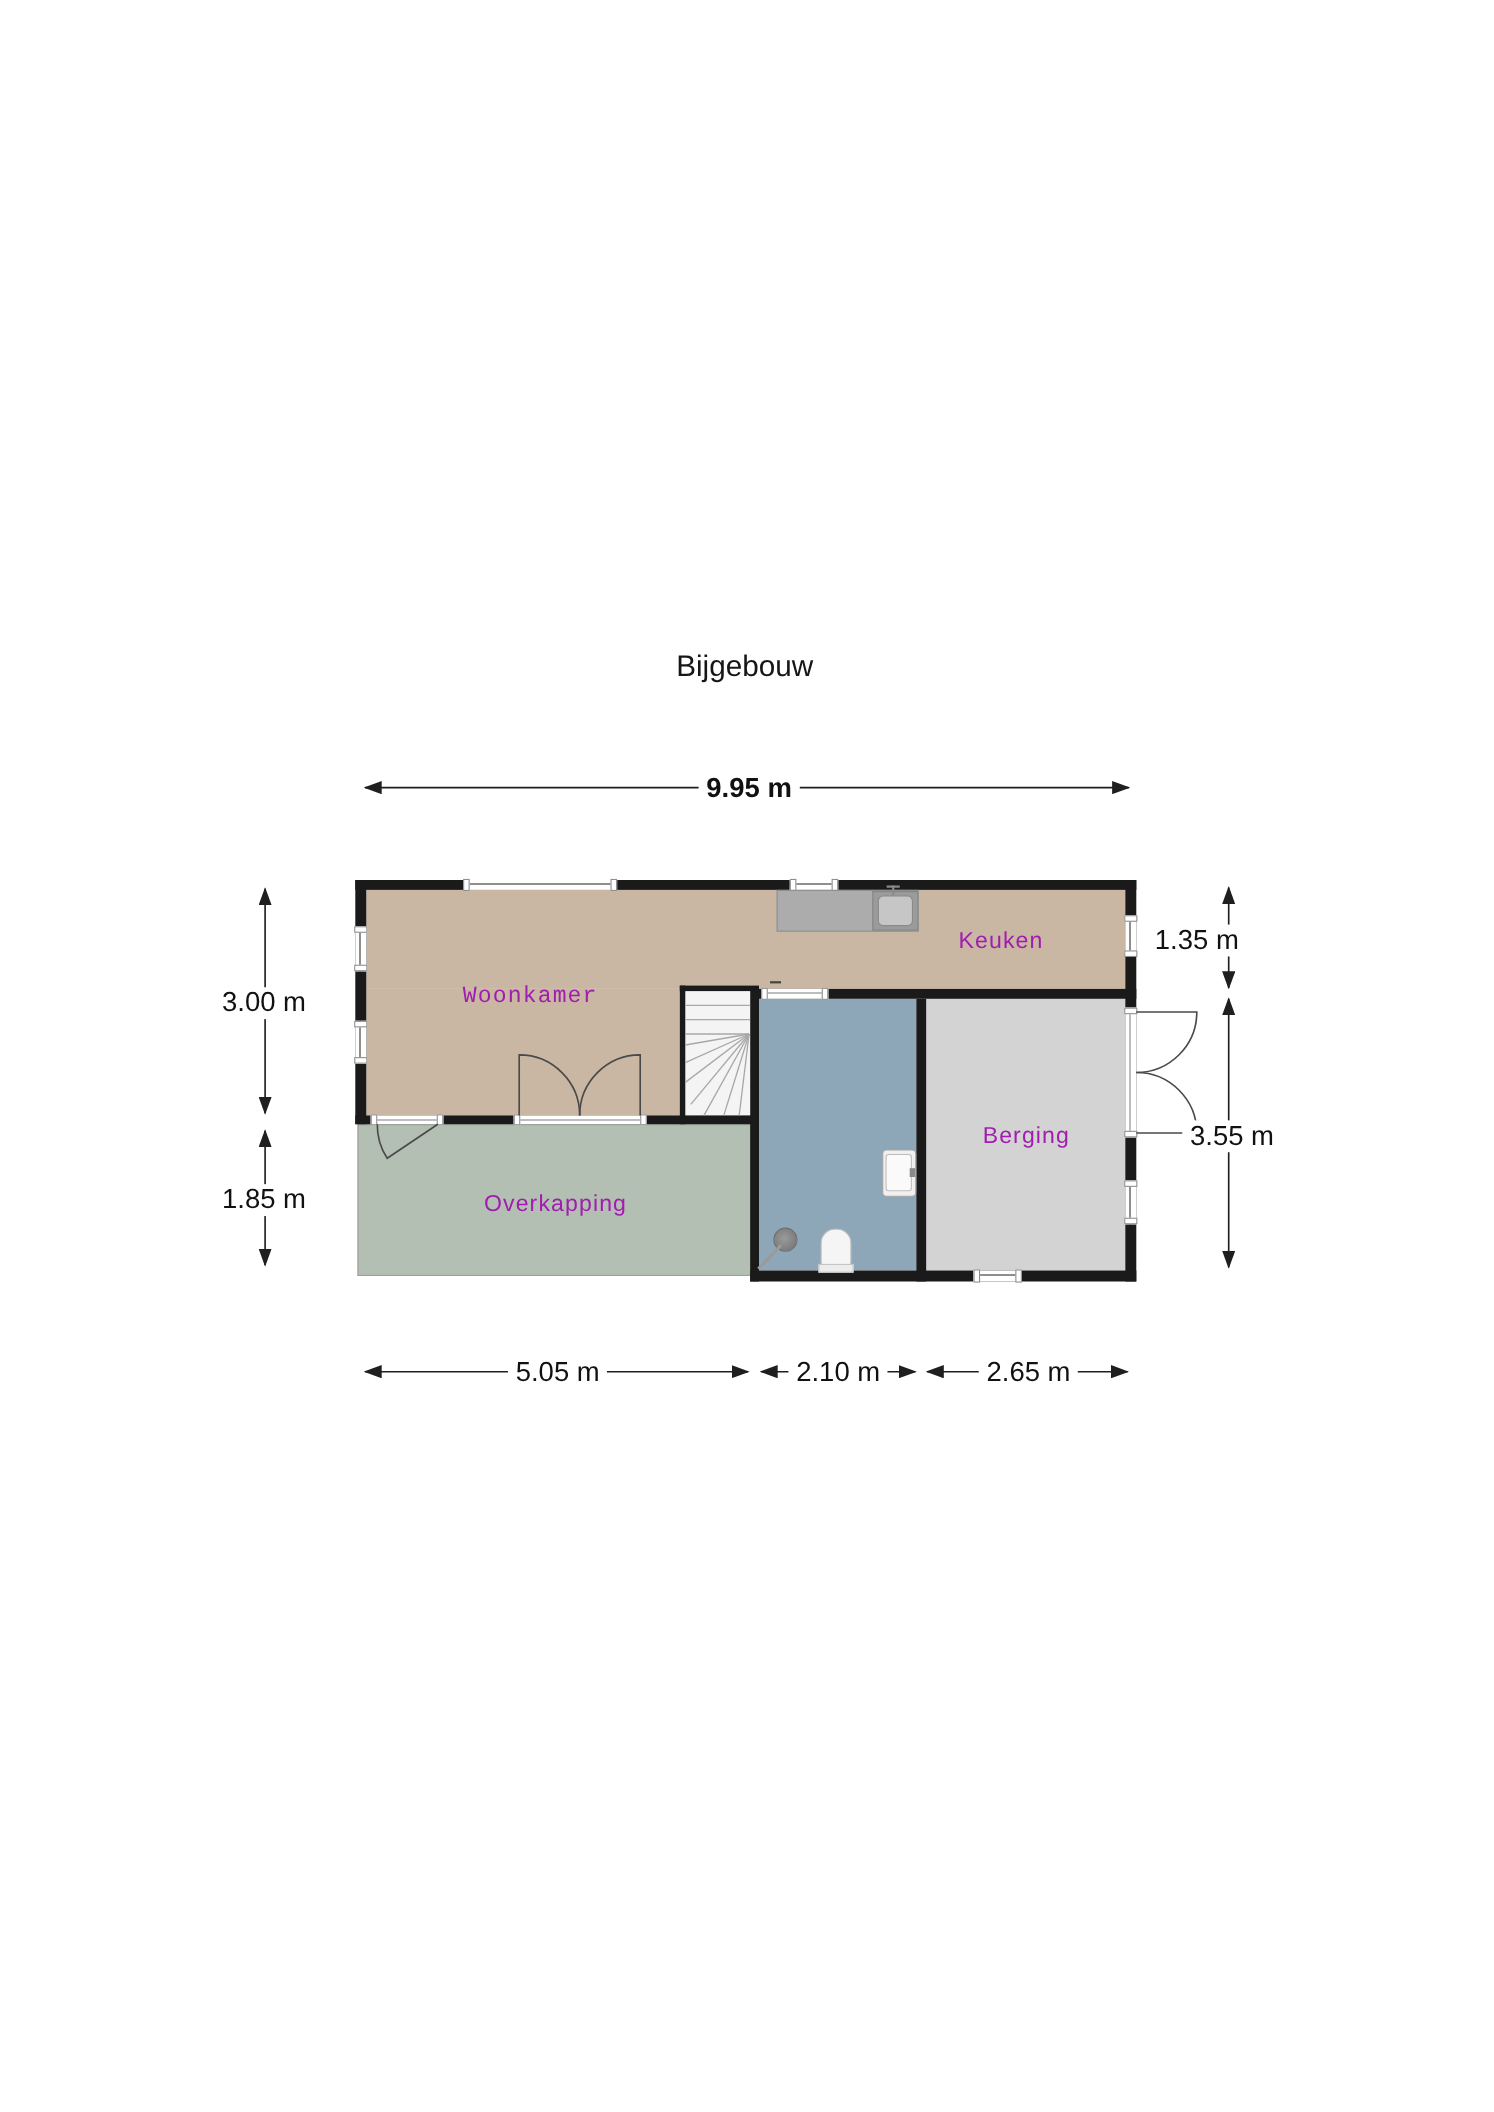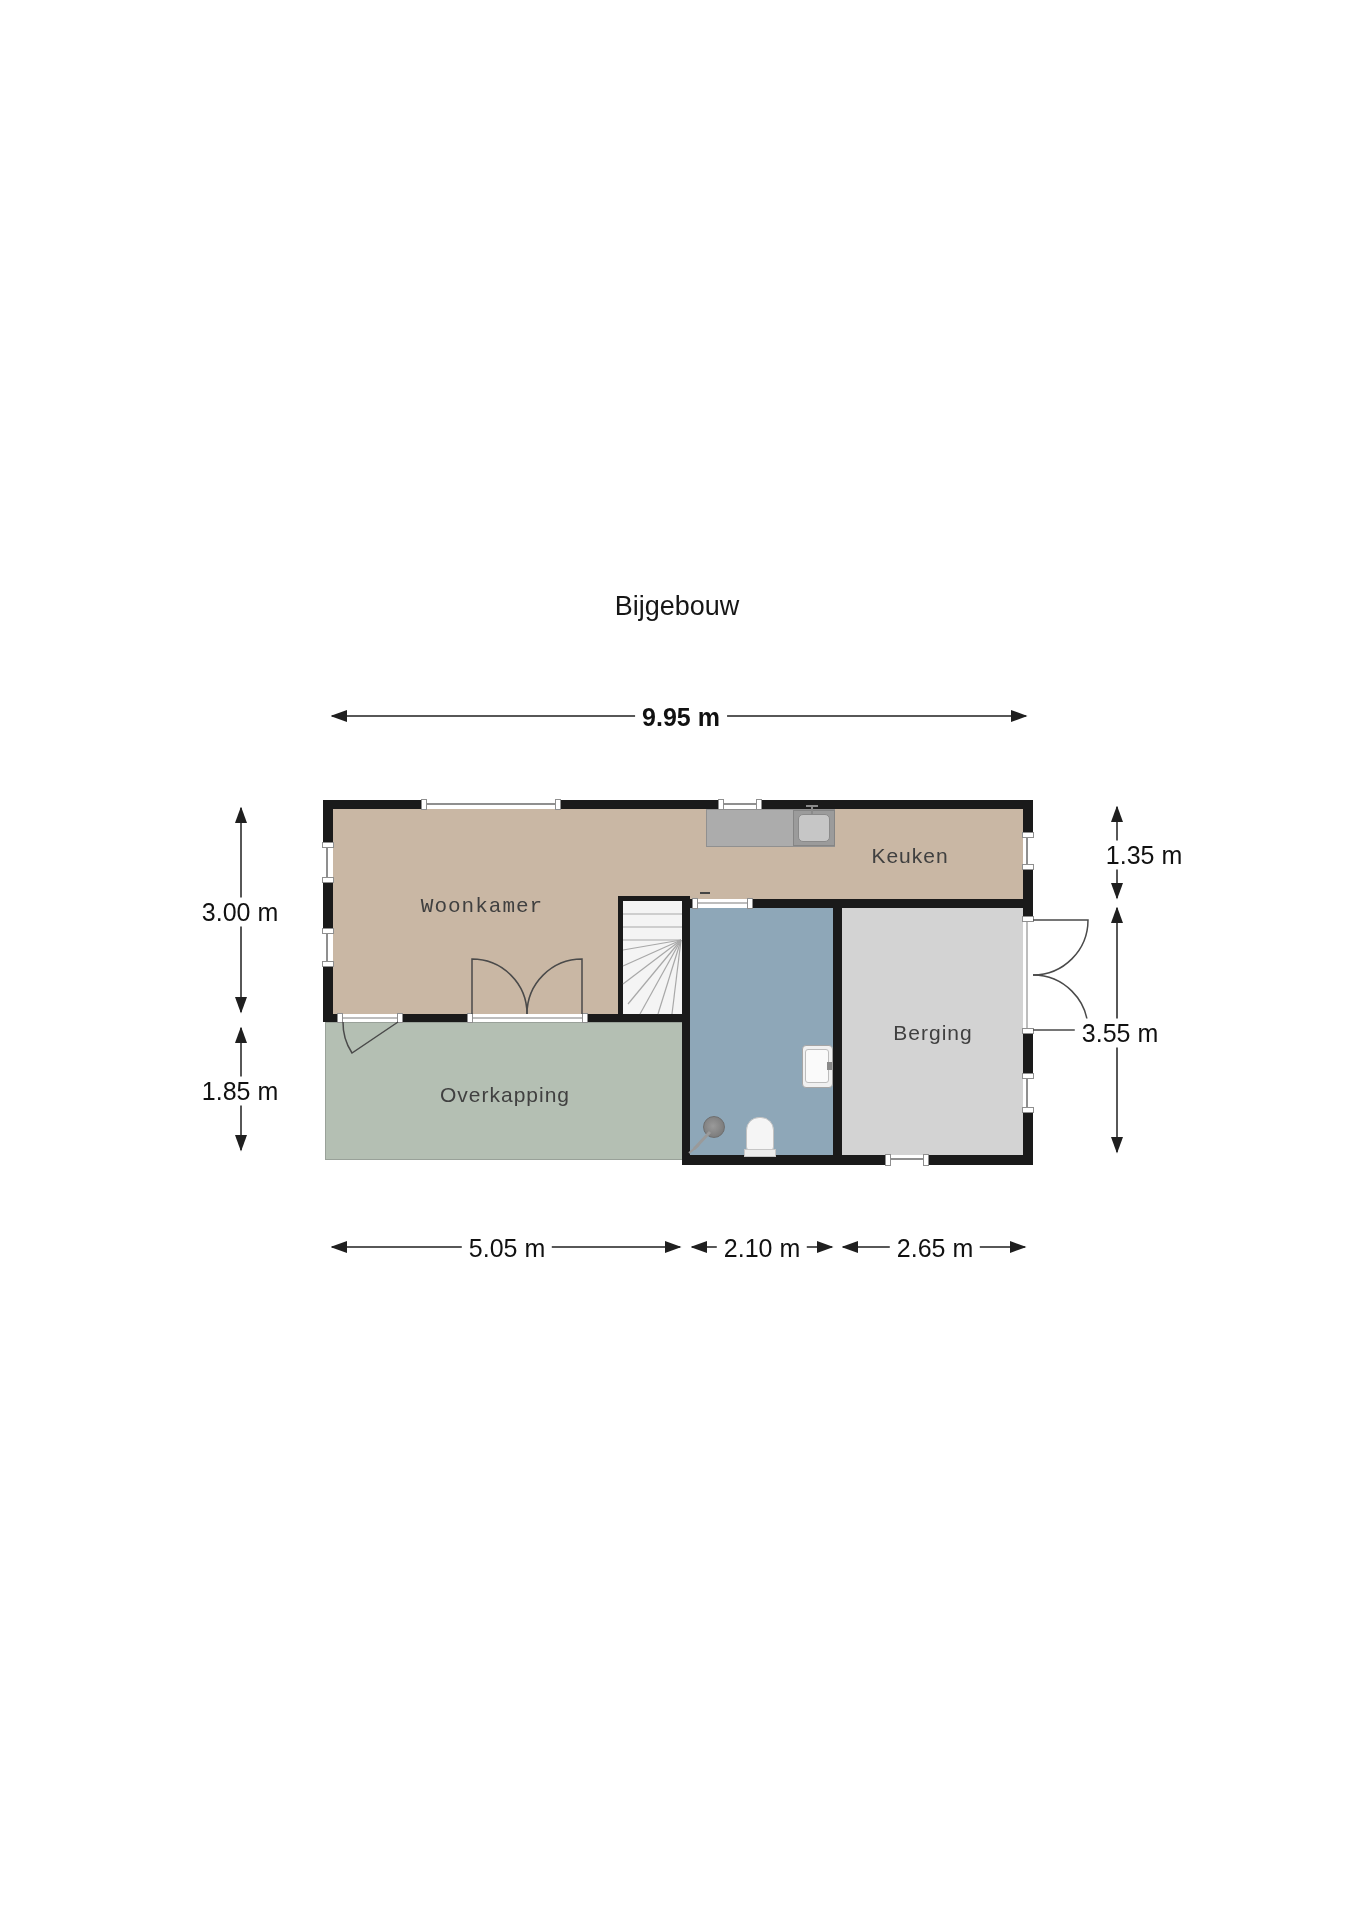--- a/index.html
+++ b/index.html
@@ -36,21 +36,21 @@
   .bsink-inner{position:absolute;background:#fafafa;border:1px solid #bdbdbd;border-radius:3px;box-sizing:border-box;}
   .faucet{position:absolute;background:#8a8a8a;}
   .toilet-bowl{position:absolute;background:#f5f5f5;border:1px solid #c2c2c2;
         border-radius:13px 13px 4px 4px;box-sizing:border-box;}
   .toilet-cistern{position:absolute;background:#ececec;border:1px solid #c6c6c6;box-sizing:border-box;}
   .shower{position:absolute;width:22px;height:22px;border-radius:50%;
         background:radial-gradient(circle at 45% 45%,#9a9a9a 0,#7d7d7d 70%);border:1px solid #6e6e6e;box-sizing:border-box;}
   
   .overlay{position:absolute;left:0;top:0;pointer-events:none;}
   
-  .lbl{position:absolute;transform:translate(-50%,-50%);white-space:nowrap;color:#404040;}
+  .lbl{position:absolute;transform:translate(-50%,-50%);white-space:nowrap;color:#a21caf;}
   .room-lbl{font-size:21px;letter-spacing:1px;}
   .dim-lbl{font-size:25px;color:#111;background:#fff;padding:0 7px;}
   .title-lbl{font-size:27px;color:#161616;}
 </style>
 </head>
 <body>
 
 <div class="page">
 
   <div class="lbl title-lbl" style="left:677px;top:606px;">Bijgebouw</div>
@@ -142,21 +142,21 @@
       <line x1="241" y1="808" x2="241" y2="1012"></line>
       <line x1="241" y1="1028" x2="241" y2="1150"></line>
       <line x1="1117" y1="807" x2="1117" y2="898"></line>
       <line x1="1117" y1="908" x2="1117" y2="1152"></line>
     </g>
   </svg>
 
   <div class="lbl dim-lbl" style="left:681px;top:717px;font-weight:bold;">9.95 m</div>
   <div class="lbl dim-lbl" style="left:240px;top:912px;text-align:right;">3.00 m</div>
   <div class="lbl dim-lbl" style="left:240px;top:1091px;">1.85 m</div>
-  <div class="lbl dim-lbl" style="left:1144px;top:855px;">1.35 m</div>
+  <div class="lbl dim-lbl" style="left:1088px;top:855px;">1.35 m</div>
   <div class="lbl dim-lbl" style="left:1120px;top:1033px;">3.55 m</div>
   <div class="lbl dim-lbl" style="left:507px;top:1248px;">5.05 m</div>
   <div class="lbl dim-lbl" style="left:762px;top:1248px;">2.10 m</div>
   <div class="lbl dim-lbl" style="left:935px;top:1248px;">2.65 m</div>
 
   <div class="lbl room-lbl" style="left:482px;top:906px;font-family:Liberation Mono, monospace;">Woonkamer</div>
   <div class="lbl room-lbl" style="left:910px;top:856px;">Keuken</div>
   <div class="lbl room-lbl" style="left:933px;top:1033px;">Berging</div>
   <div class="lbl room-lbl" style="left:505px;top:1095px;">Overkapping</div>
 

